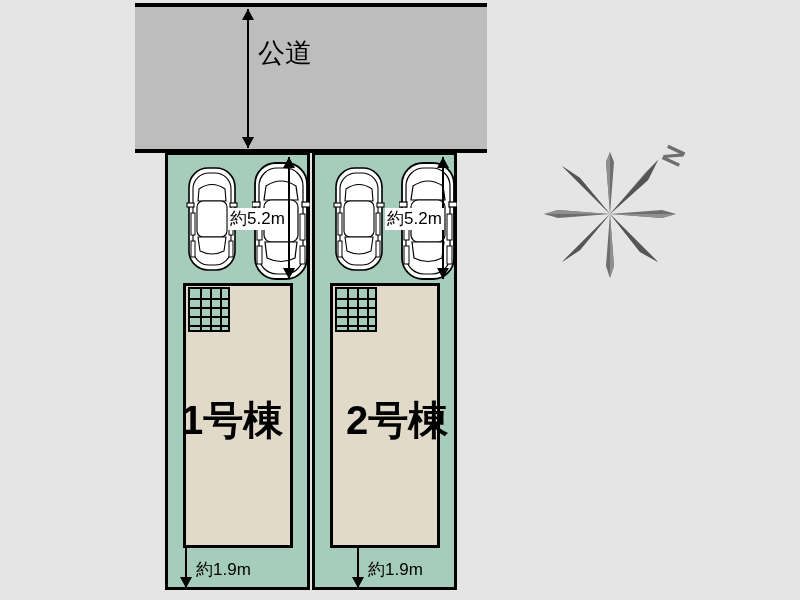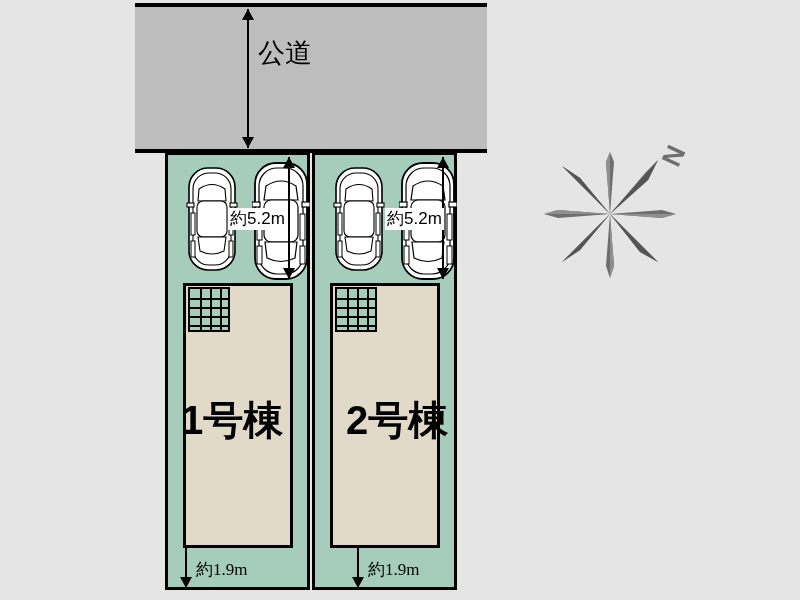--- a/index.html
+++ b/index.html
@@ -41,21 +41,21 @@
                 background:#000;top:0;bottom:0;}
   .dim-v .head{position:absolute;left:50%;width:0;height:0;
                border-left:6px solid transparent;border-right:6px solid transparent;
                margin-left:-6px;}
   .dim-v .head.up{top:0;border-bottom:11px solid #000;}
   .dim-v .head.down{bottom:0;border-top:11px solid #000;}
 
   .dim-label{position:absolute;color:#000;white-space:nowrap;
              font-size:17px;line-height:20px;background:#ffffff;
              padding:1px 2px;}
-  .dim-label.nobg{background:transparent;font-family:Liberation Serif, serif;}
+  .dim-label.nobg{background:transparent;}
 
   
   .compass{position:absolute;}
   .compass-n{position:absolute;color:#6e6e6e;font-size:27px;font-weight:700;
              line-height:27px;transform:rotate(115deg);}
 </style>
 </head>
 <body>
 
 <div id="stage">

